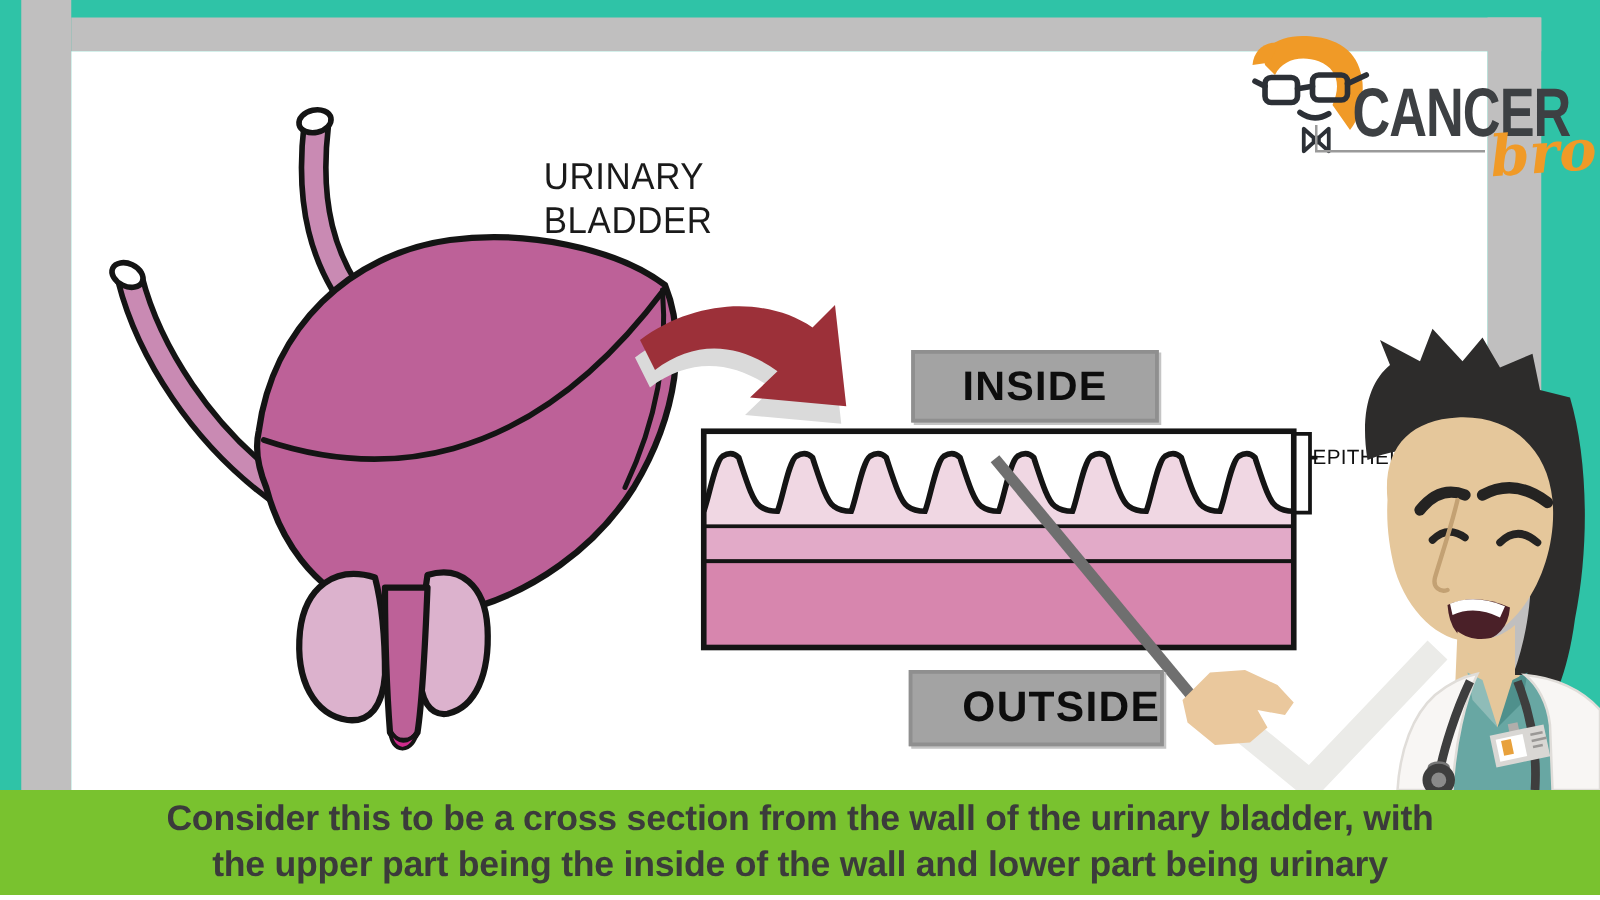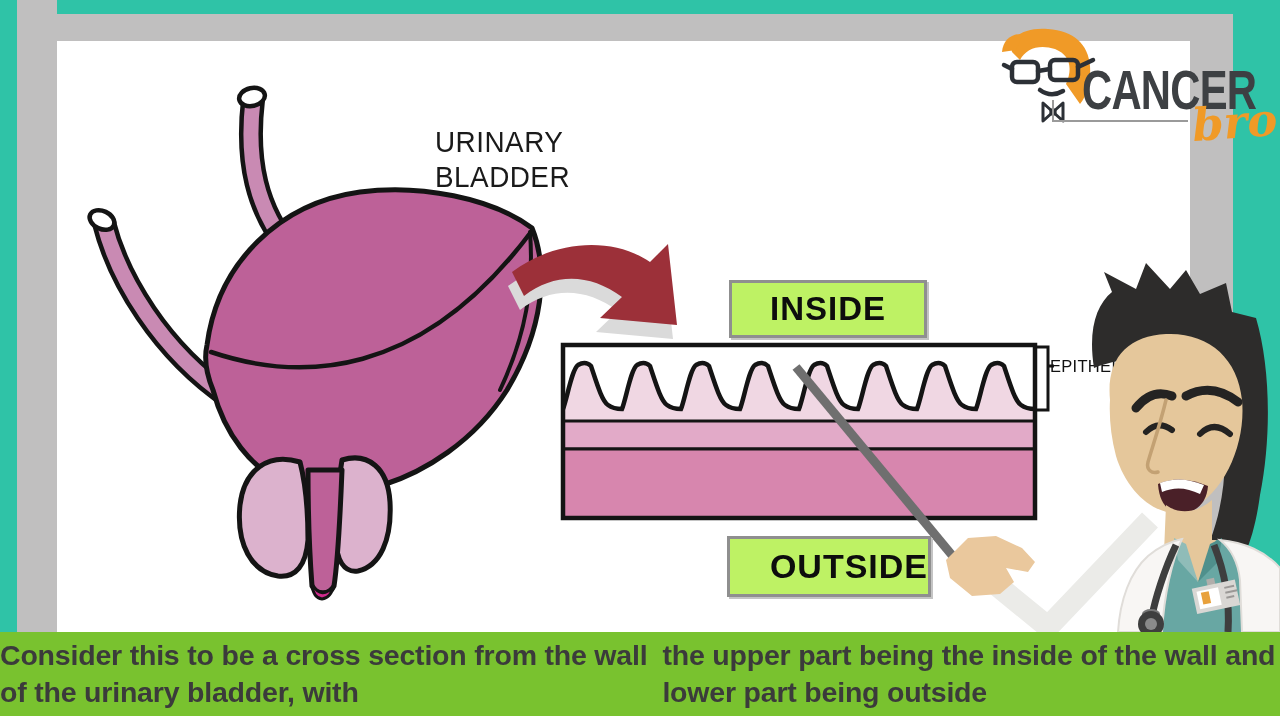--- a/index.html
+++ b/index.html
@@ -13,37 +13,37 @@
   .gray-left{left:17px;top:0;width:40px;height:632px;background:#c0bfbf;}
   .gray-top{left:57px;top:14px;width:1176px;height:27px;background:#c0bfbf;}
   .gray-right{left:1190px;top:14px;width:43px;height:618px;background:#c0bfbf;}
   .canvas-white{left:57px;top:41px;width:1133px;height:591px;background:#ffffff;}
 
   
   .organ-label{left:435px;top:124px;color:#1a1a1a;font-size:30px;line-height:35px;
                letter-spacing:.5px;transform:scaleX(.93);transform-origin:left top;font-weight:500;}
 
   
-  .tag{display:flex;align-items:center;justify-content:center;background:#bef264;
+  .tag{display:flex;align-items:center;justify-content:center;background:#a3a3a3;
        border:3px solid #8f8f8f;color:#0d0d0d;font-weight:800;letter-spacing:1px;
        box-shadow:2px 2px 0 #c4c4c4;}
   .tag-inside{left:729px;top:280px;width:192px;height:52px;font-size:33px;}
   .tag-outside{left:727px;top:536px;width:198px;height:55px;font-size:34px;justify-content:flex-end;}
 
   .epithelium{left:1050px;top:357px;font-size:16.5px;color:#111;letter-spacing:.3px;}
 
   
   .logo-main{left:1082px;top:58px;font-size:55px;font-weight:700;color:#3d4043;
              transform:scaleX(.76);transform-origin:left top;letter-spacing:-1px;}
   .logo-sub{left:1192px;top:96px;font-size:45px;font-weight:700;color:#f09a27;
             font-family:"DejaVu Serif",serif;font-style:italic;transform:rotate(-4deg);}
 
   
   .caption-bar{left:0;top:632px;width:1280px;height:84px;background:#79c22f;z-index:40;
-               display:flex;align-items:center;justify-content:center;}
+               display:flex;flex-direction:column;align-items:center;justify-content:center;}
   .caption-line{color:#3b3b3b;font-size:28.5px;font-weight:700;line-height:37px;letter-spacing:-.2px;}
 
   .z3{z-index:3}.z4{z-index:4}.z5{z-index:5}
 </style>
 </head>
 <body>
 
 <div id="stage">
 
   <div class="abs teal-base"></div>
@@ -211,16 +211,16 @@
       <rect x="1210" y="578" width="8" height="8" fill="#b0aeab"></rect>
       <rect x="1194" y="584" width="44" height="26" fill="#d9d7d4"></rect>
       <rect x="1198" y="588" width="22" height="18" fill="#ffffff"></rect>
       <rect x="1202" y="590" width="8" height="12" fill="#e8a13c"></rect>
       <path d="M 1226,590 h 10 M 1226,595 h 12 M 1226,600 h 8" stroke="#9a9896" stroke-width="2"></path>
     </g>
   </svg>
 
   <div class="abs caption-bar">
     <div class="caption-line">Consider this to be a cross section from the wall of the urinary bladder, with</div>
-    <div class="caption-line">the upper part being the inside of the wall and lower part being outside</div>
+    <div class="caption-line">the upper part being the inside of the wall and lower part being urinary</div>
   </div>
 
 </div>
 
 </body></html>

